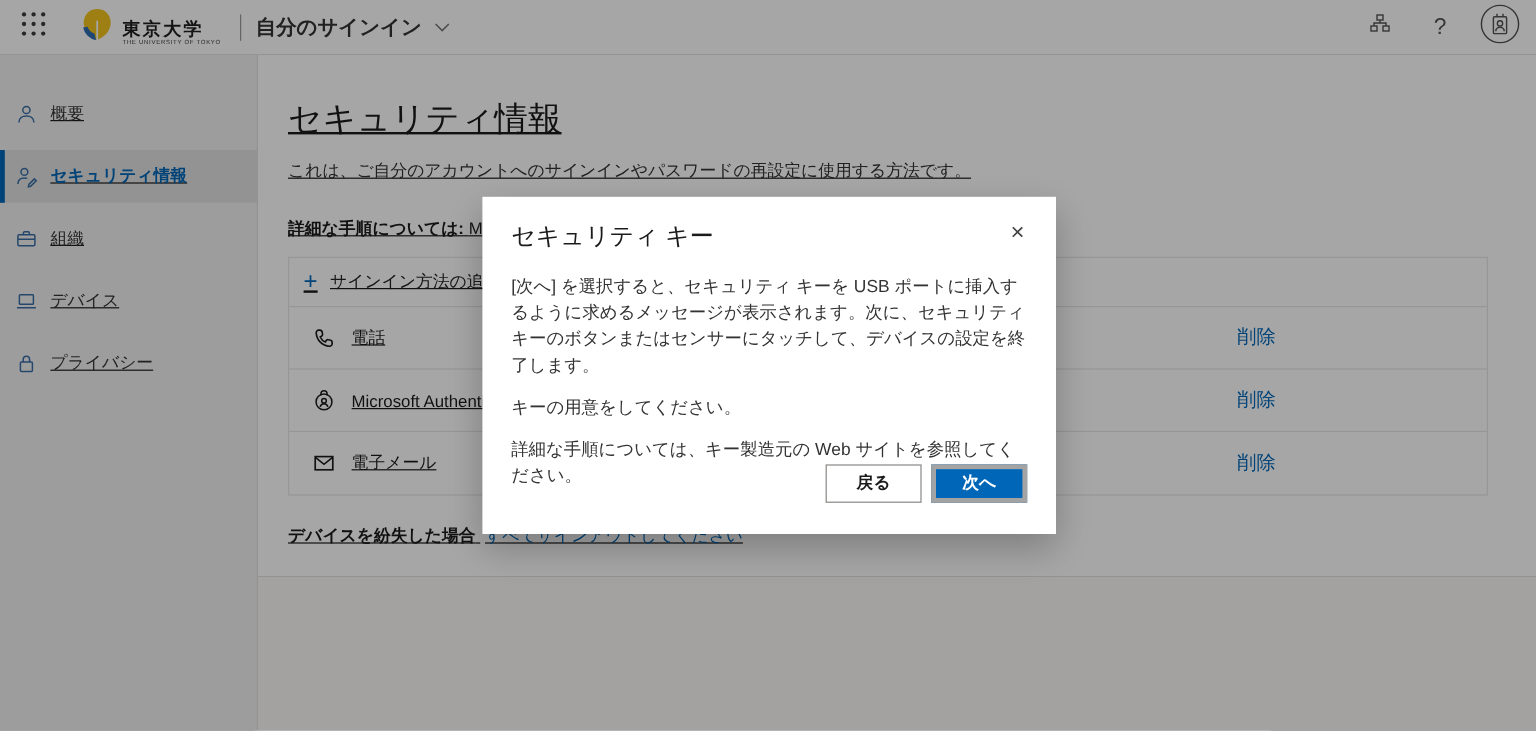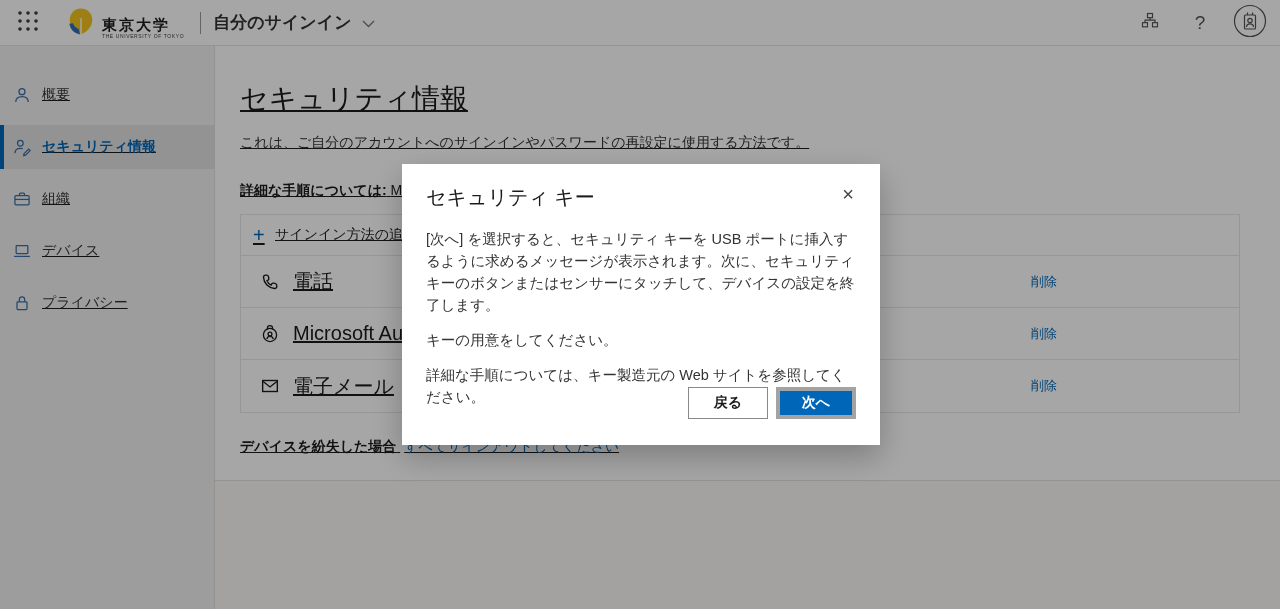--- a/index.html
+++ b/index.html
@@ -57,23 +57,23 @@
     border-bottom:1px solid #e6e6e6; cursor:pointer;
   }
   .plus-glyph { color:#0067b8; font-size:20px; font-weight:400; width:22px; line-height:20px; }
   .mt-header-label { font-size:14px; color:#242424; }
   .method-row {
     height:52px; display:flex; align-items:center; position:relative;
     border-bottom:1px solid #e6e6e6;
   }
   .method-row:last-child { border-bottom:none; }
   .method-icon { width:22px; height:22px; color:#1b1b1b; margin-left:18px; flex-shrink:0; }
-  .method-name { margin-left:12px; font-size:20px; color:#1b1b1b; white-space:nowrap; }
+  .method-name { margin-left:12px; font-size:14px; color:#1b1b1b; white-space:nowrap; }
   .method-action {
-    position:absolute; left:790px; font-size:13px; color:#0067b8; cursor:pointer; text-decoration:none;
+    position:absolute; left:790px; font-size:16px; color:#0067b8; cursor:pointer; text-decoration:none;
   }
 
   .lost-device { margin-top:25px; font-size:14px; color:#1b1b1b; }
   .lost-device b { font-weight:700; }
   .signout-link { color:#0067b8; cursor:pointer; text-decoration:none; margin-left:4px; }
   .section-divider { margin-top:24px; margin-left:-25px; width:1065px; height:1px; background:#e0e0e0; }
   .below-area { margin-left:-25px; width:1065px; height:130px; background:#faf9f8; }
 
   
   .overlay { position:fixed; inset:0; background:rgba(0,0,0,0.35); z-index:50; }

